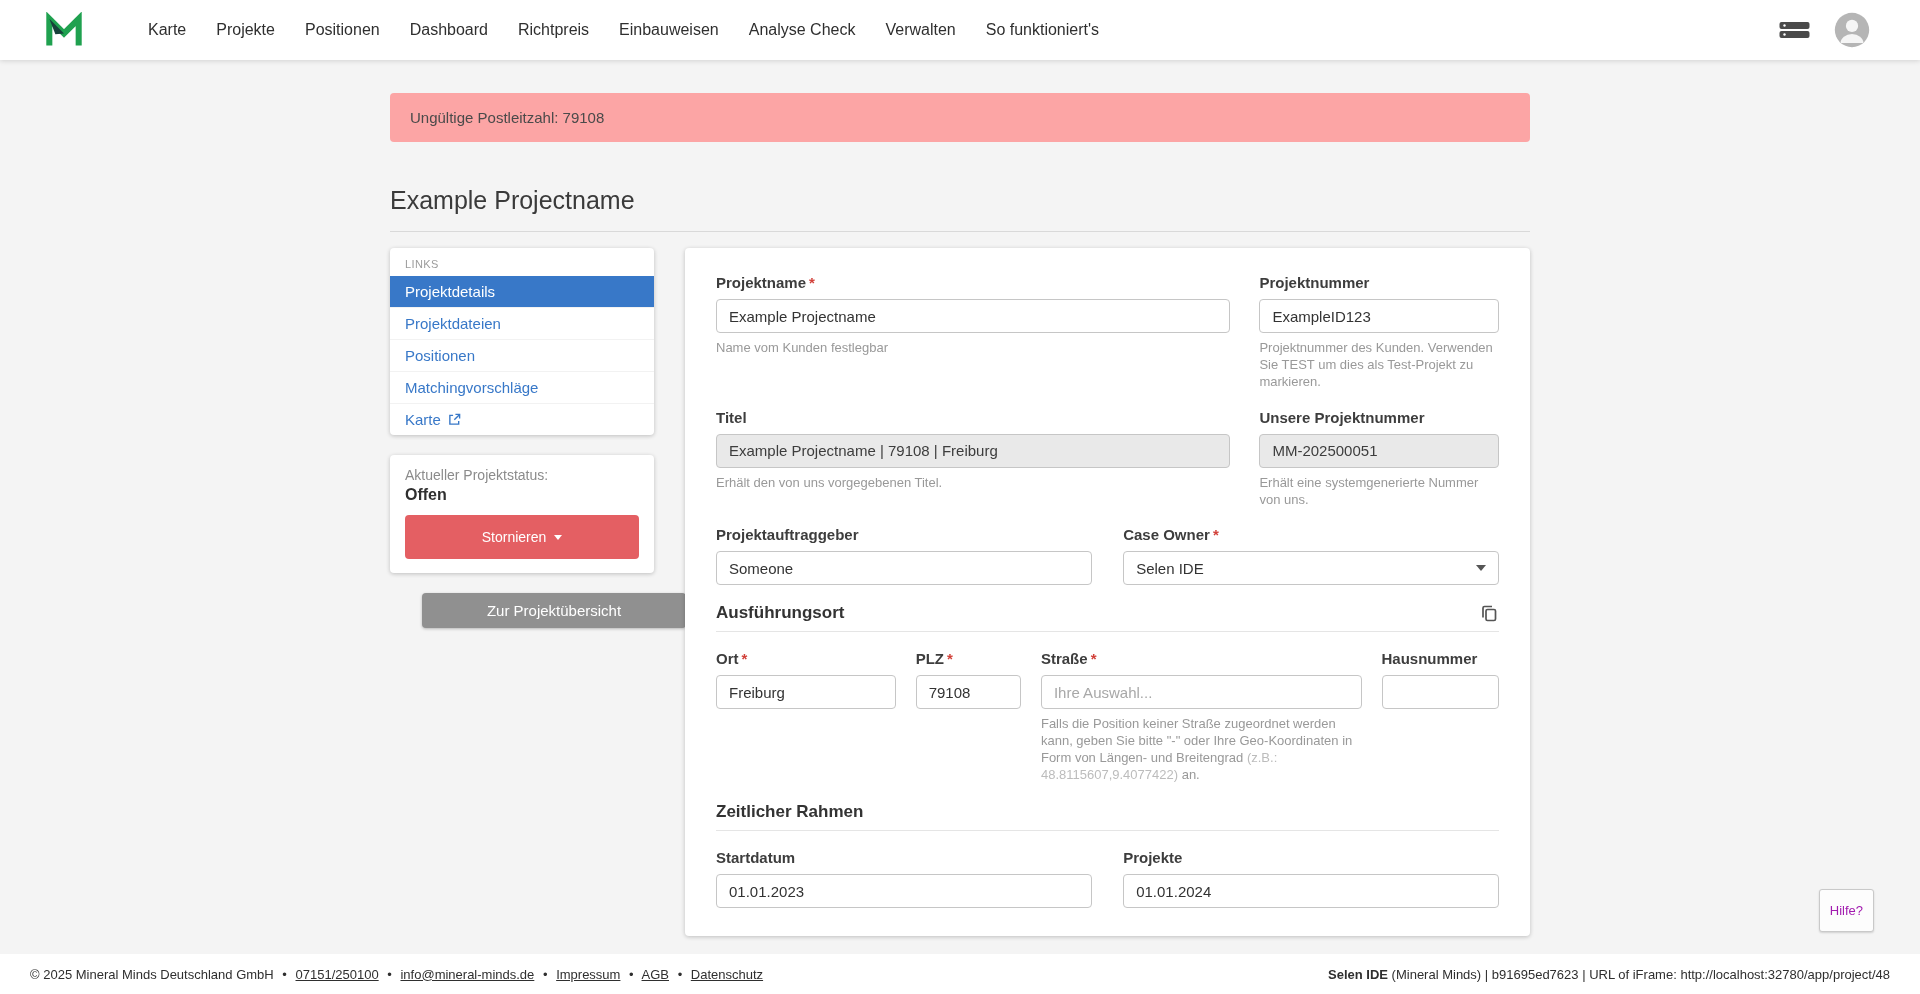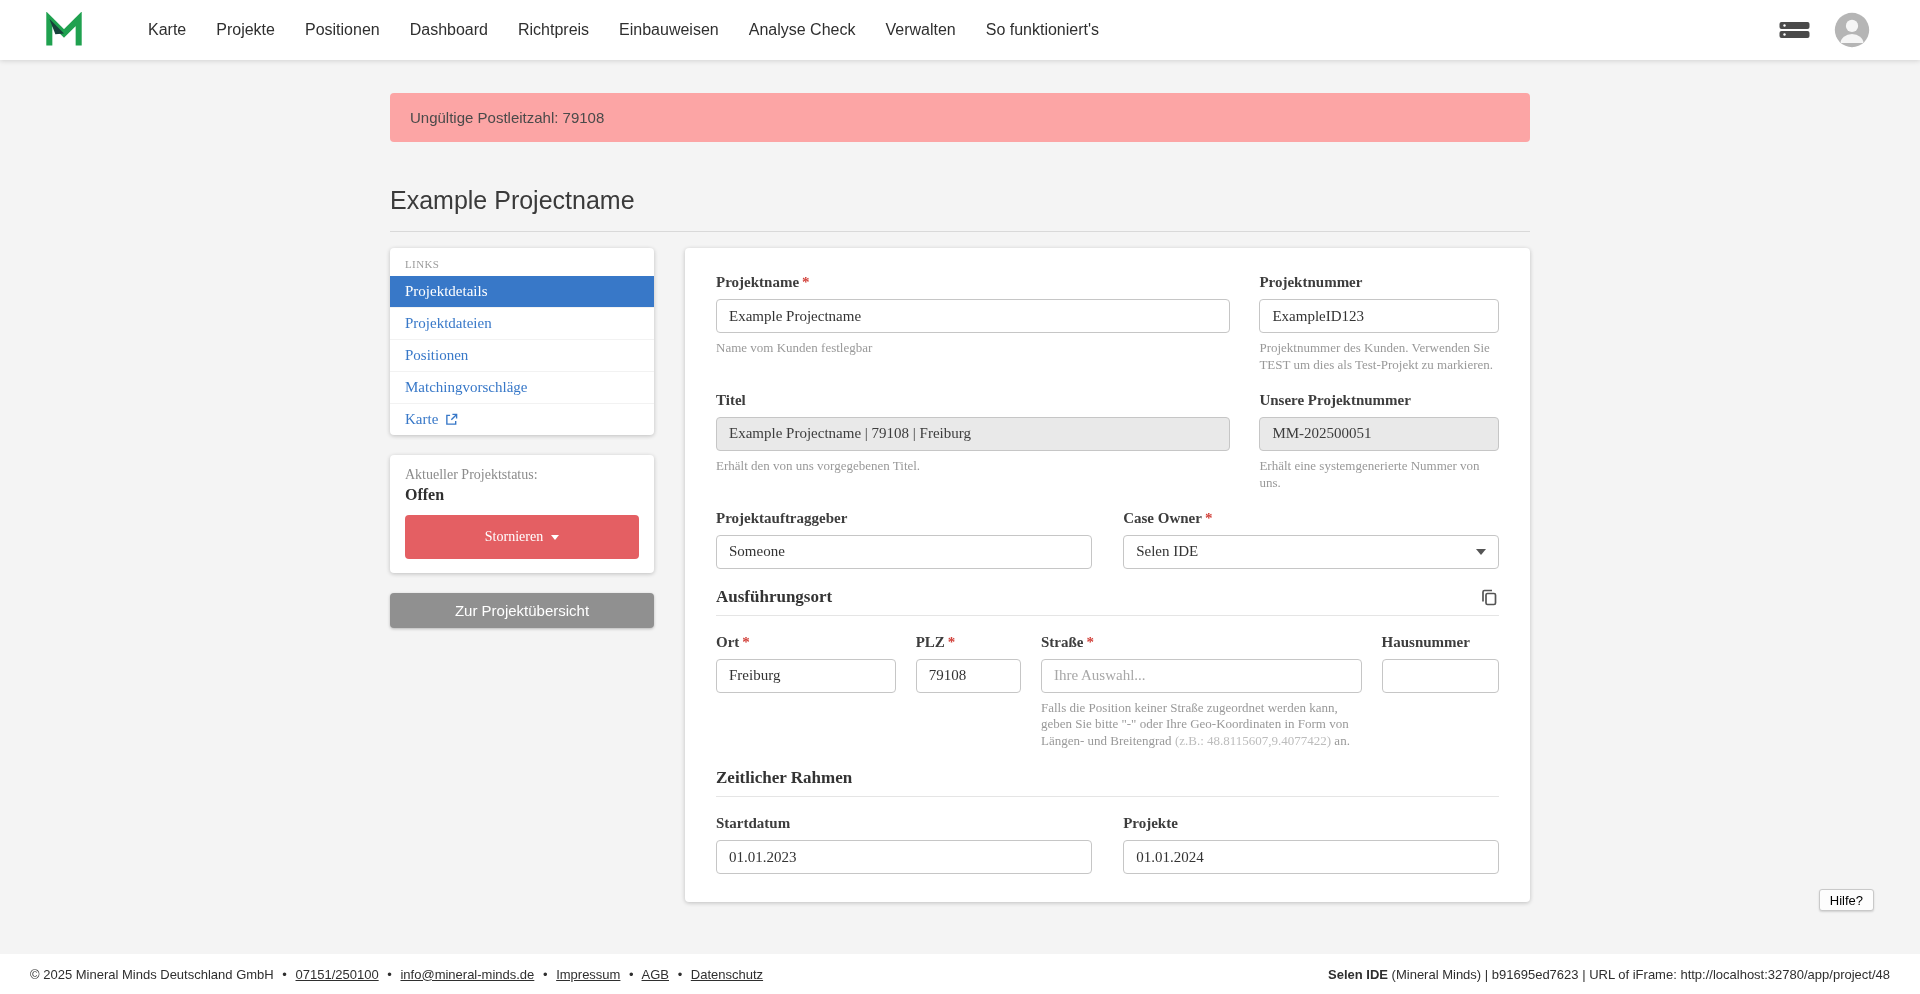--- a/index.html
+++ b/index.html
@@ -28,21 +28,21 @@
   
   .container { width:1140px; margin:0 auto; }
   .alert {
     margin-top:33px; background:#fca5a5; border-radius:4px;
     padding:16px 20px; font-size:15px; color:#4a4a4a;
   }
   .page-title { margin:44px 0 0; font-size:25px; font-weight:400; color:#3a3a3a; }
   .title-rule { border:none; border-top:1px solid #d9d9d9; margin:16px 0 0; }
   .content-row { display:flex; gap:31px; margin-top:16px; align-items:flex-start; }
   .left-col { flex:0 0 264px; width:264px; }
-  .card { background:#fff; border-radius:4px; box-shadow:0 1px 4px rgba(0,0,0,.22);font-family:Liberation Serif, serif; }
+  .card { background:#fff; border-radius:4px; box-shadow:0 1px 4px rgba(0,0,0,.22); }
 
   
   .links-card { overflow:hidden; }
   .links-header { padding:10px 15px 6px; font-size:11px; color:#9c9c9c; letter-spacing:.4px; }
   .side-item {
     display:flex; align-items:center; gap:7px; padding:7px 15px;
     font-size:15px; color:#3878c8; text-decoration:none; cursor:pointer;
     border-bottom:1px solid #f2f2f2;
   }
   .side-item:last-child { border-bottom:none; }
@@ -52,21 +52,21 @@
   .status-value { font-size:16px; font-weight:700; color:#2f2f2f; margin:3px 0 11px; }
   .btn-danger {
     width:100%; height:44px; background:#e45f63; border:none; border-radius:4px;
     color:#fff; font-size:14px; display:flex; align-items:center; justify-content:center;
     gap:8px; cursor:pointer; font-family:inherit;
   }
   .caret-down { width:0; height:0; border-left:4.5px solid transparent; border-right:4.5px solid transparent; border-top:5px solid #fff; }
   .btn-gray {
     margin-top:20px; width:100%; height:35px; background:#909090; border:none;
     border-radius:4px; color:#fff; font-size:15px; cursor:pointer;
-    box-shadow:0 1px 3px rgba(0,0,0,.25); font-family:inherit;
+    box-shadow:0 1px 3px rgba(0,0,0,.25); font-family:inherit;margin-left:32px;
   }
 
   
   .main-card { flex:1; padding:26px 31px 28px; }
   .form-row { display:flex; justify-content:space-between; margin-bottom:18px; }
   .field label { display:block; margin-bottom:8px; font-size:15px; font-weight:700; color:#3d3d3d; }
   .req { color:#d2413a; margin-left:3px; }
   .input, .select {
     width:100%; height:34px; border:1px solid #c6c6c6; border-radius:4px;
     padding:0 12px; font-size:15px; color:#333; background:#fff; font-family:inherit;
@@ -78,23 +78,23 @@
   .helper { margin-top:7px; font-size:13px; color:#999; line-height:1.3; }
   .helper-light { color:#bcbcbc; }
   .w-main { width:65.7%; } .w-side { width:30.6%; } .w-half { width:48%; }
   .w-ort { width:23%; } .w-plz { width:13.5%; } .w-strasse { width:41%; } .w-haus { width:15%; }
   .section-head { display:flex; justify-content:space-between; align-items:center; }
   .section-title { font-size:17px; font-weight:700; color:#333; margin:0; }
   .section-rule { border:none; border-top:1px solid #e5e5e5; margin:8px 0 18px; }
 
   
   .help-btn {
-    position:absolute; right:46px; top:889px; height:22px; padding:0 10px;
+    position:absolute; right:46px; top:889px; height:43px; padding:0 10px;
     background:#fdfdfd; border:1px solid #c9c9c9; border-radius:3px;
-    font-size:13px; color:#000000; cursor:pointer; font-family:inherit;
+    font-size:13px; color:#a21caf; cursor:pointer; font-family:inherit;
     box-shadow:0 1px 2px rgba(0,0,0,.15);
   }
   .footer {
     position:absolute; left:0; right:0; bottom:0; height:40px; background:#fff;
     display:flex; align-items:center; justify-content:space-between;
     padding:0 30px; font-size:13px; color:#2f2f2f;
   }
   .f-link { color:#2f2f2f; text-decoration:underline; cursor:pointer; }
   .sep { margin:0 5px; }
   .bold { font-weight:700; }

